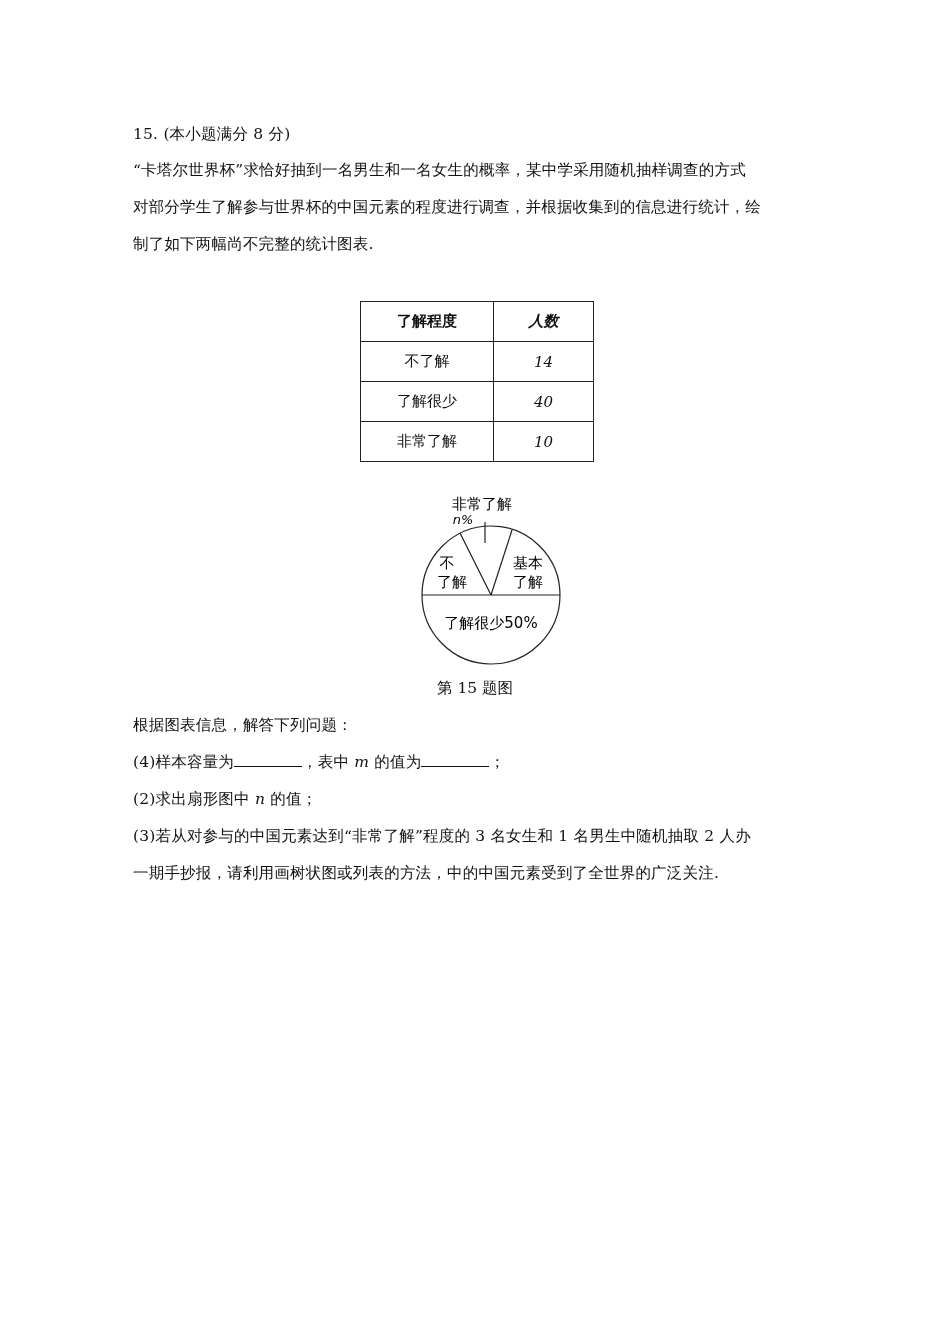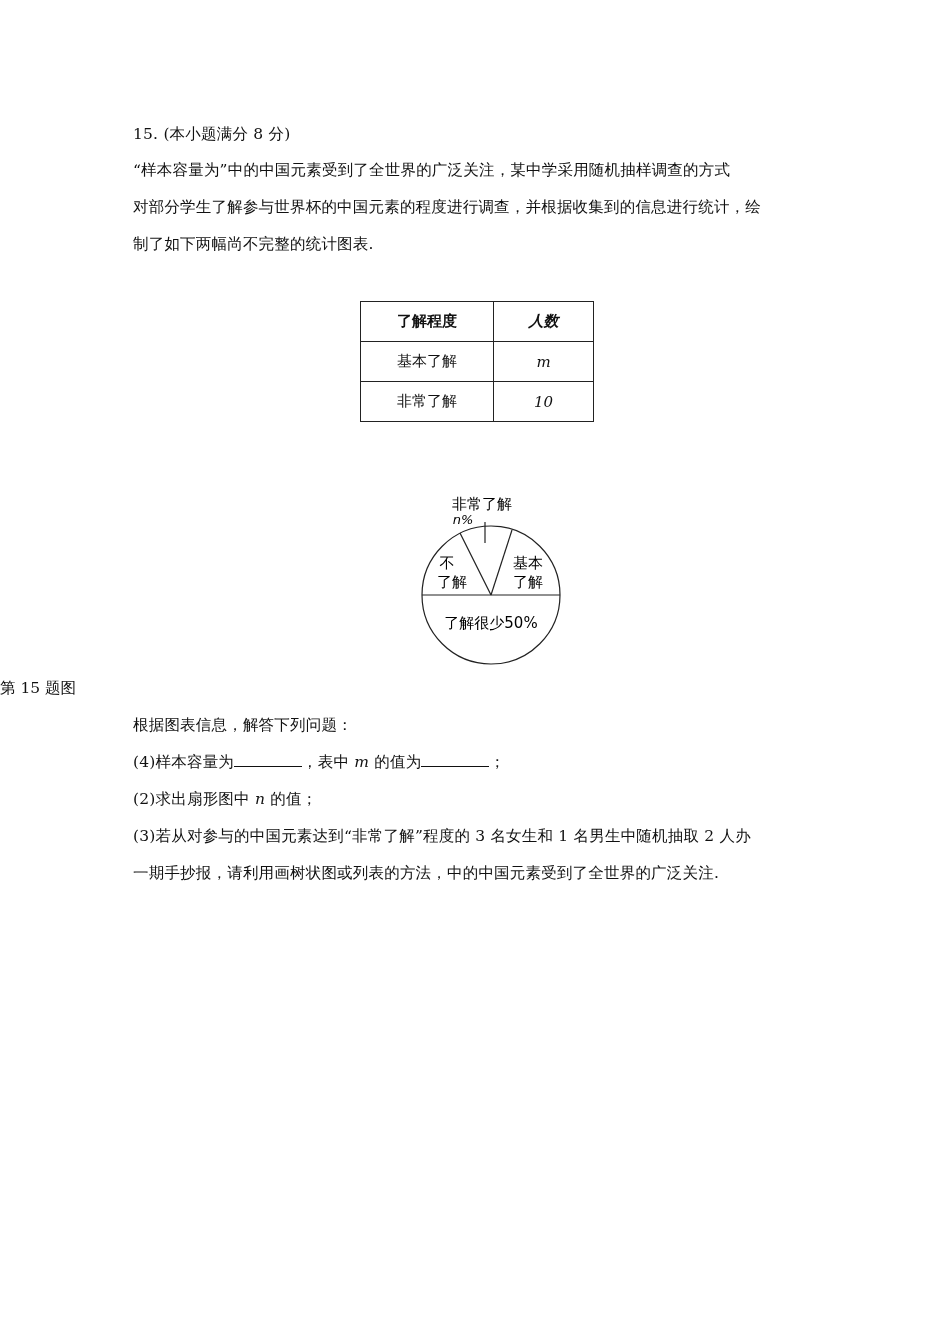--- a/index.html
+++ b/index.html
@@ -1,44 +1,48 @@
 <!DOCTYPE html>
 <html><head>
 <meta charset="utf-8">
 <style>
   html, body { margin:0; padding:0; background:#fff; }
   body { width:950px; height:1344px; position:relative; font-family:"DejaVu Serif","Liberation Serif",serif; color:#111; }
   .line { position:absolute; left:133px; font-size:15.5px; white-space:nowrap; letter-spacing:0.2px; }
-  .center { position:absolute; left:0; width:950px; text-align:left; font-size:15.5px; }
+  .center { position:absolute; left:0; width:950px; text-align:center; font-size:15.5px; }
   table { position:absolute; left:360px; top:301px; border-collapse:collapse; font-size:15px; }
   td, th { border:1px solid #222; height:37px; text-align:center; font-weight:normal; }
   th { font-weight:bold; font-family:"DejaVu Sans","Liberation Sans",sans-serif; }
   td.c1, th.c1 { width:130px; }
   td.c2, th.c2 { width:97px;font-style:italic; }
   .ital { font-style:italic; }
   .blank { display:inline-block; width:68px; border-bottom:1px solid #111; height:14px; vertical-align:baseline; }
   svg text { font-family:"DejaVu Sans","Liberation Sans",sans-serif; }
 </style>
 </head>
 <body>
 
 <div class="line" style="top:124px">15. (本小题满分 8 分)</div>
-<div class="line" style="top:160px">“样本容量为”中的中国元素受到了全世界的广泛关注，某中学采用随机抽样调查的方式</div>
+<div class="line" style="top:160px">“卡塔尔世界杯”求恰好抽到一名男生和一名女生的概率，某中学采用随机抽样调查的方式</div>
 <div class="line" style="top:197px">对部分学生了解参与世界杯的中国元素的程度进行调查，并根据收集到的信息进行统计，绘</div>
 <div class="line" style="top:234px">制了如下两幅尚不完整的统计图表.</div>
 
 <table>
   <tbody>
       <tr>
     <th class="c1">了解程度</th>
     <th class="c2">人数</th>
   </tr>
   <tr>
-    <td class="c1">基本了解</td>
-    <td class="c2 ital">m</td>
+    <td class="c1">不了解</td>
+    <td class="c2">14</td>
+  </tr>
+  <tr>
+    <td class="c1">了解很少</td>
+    <td class="c2">40</td>
   </tr>
   <tr>
     <td class="c1">非常了解</td>
     <td class="c2">10</td>
   </tr>
 </tbody>
   </table>
 
 <svg style="position:absolute;left:400px;top:490px" width="180" height="180" viewBox="400 490 180 180">
   <circle cx="491" cy="595" r="69" fill="none" stroke="#222" stroke-width="1.2"></circle>

